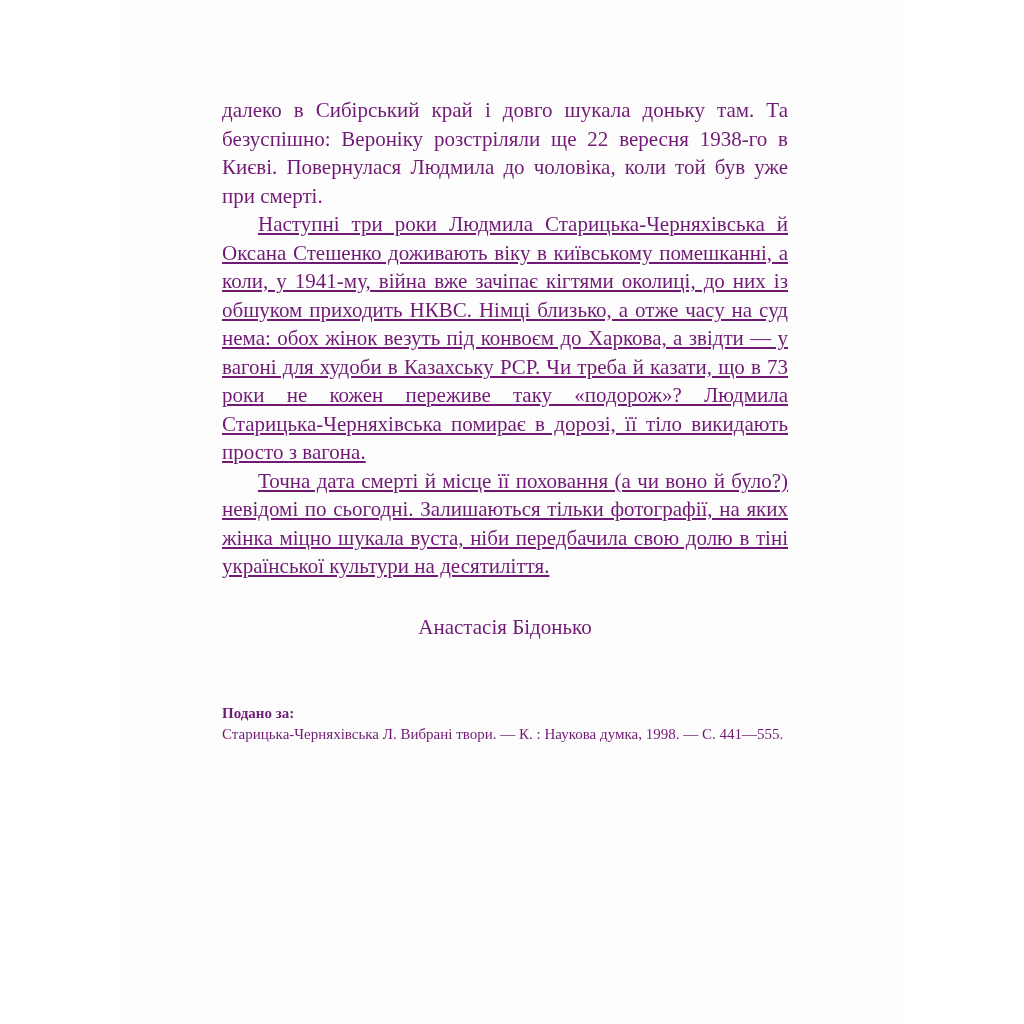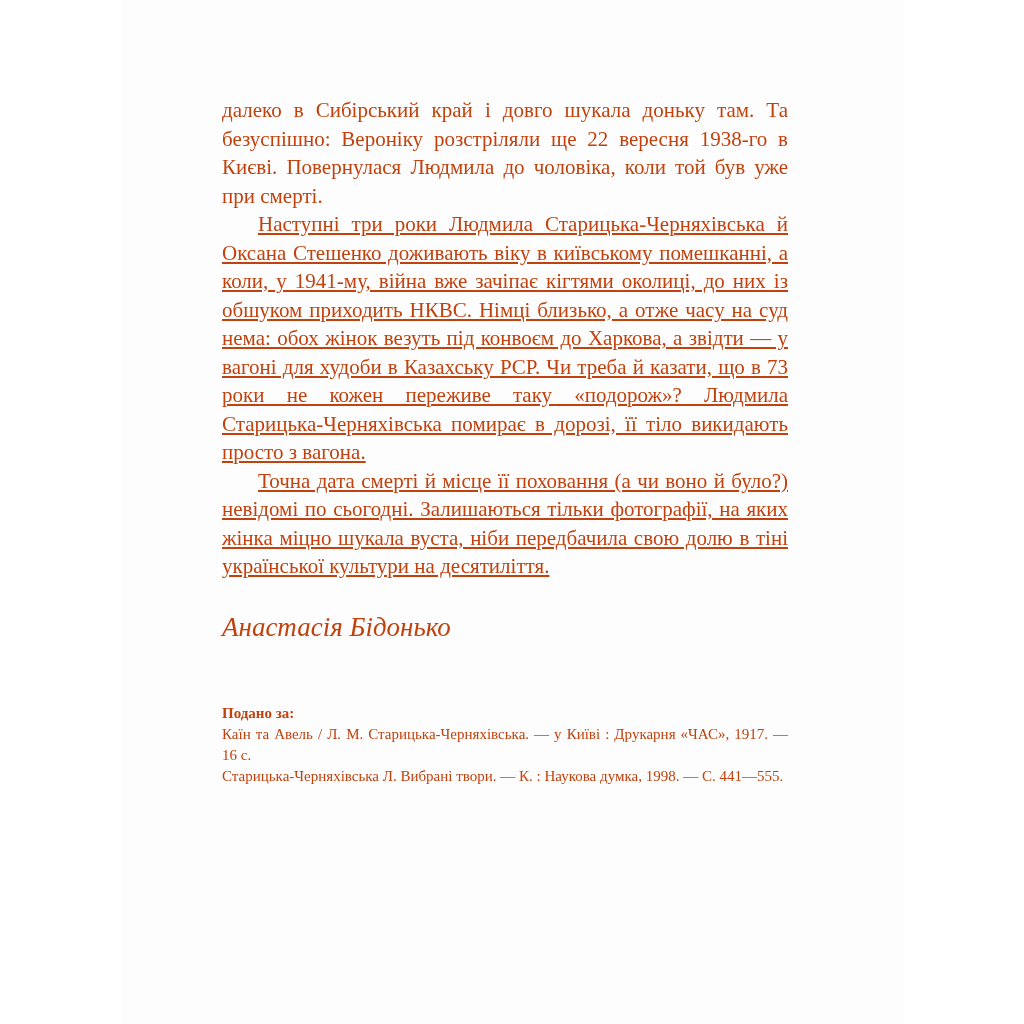--- a/index.html
+++ b/index.html
@@ -7,21 +7,21 @@
     padding: 0;
     background: #ffffff;
   }
   .canvas {
     position: relative;
     width: 1024px;
     height: 1024px;
     background: #ffffff;
     overflow: hidden;
     font-family: "Liberation Serif", "DejaVu Serif", serif;
-    color: #c2410c;
+    color: #701a75;
   }
   
   .paper {
     position: absolute;
     left: 121px;
     top: 0;
     width: 783px;
     height: 1024px;
     background: #fdfdfd;
   }
@@ -43,24 +43,23 @@
   }
   .body-text p.indent {
     text-indent: 36px;
     text-decoration: underline;
   }
   .author-line {
     position: absolute;
     left: 222px;
     top: 612px;
     width: 566px;
-    font-size: 27px;
+    font-size: 21px;
     line-height: 30px;
-    font-style: italic;
-    text-align: left;
+    text-align: center;
   }
   .sources {
     position: absolute;
     left: 222px;
     top: 703px;
     width: 566px;
     font-size: 15px;
     line-height: 21px;
     text-align: justify;
     text-justify: inter-word;
@@ -86,16 +85,15 @@
   <div class="body-text">
     <p>далеко в Сибірський край і довго шукала доньку там. Та безуспішно: Вероніку розстріляли ще 22 вересня 1938-го в Києві. Повернулася Людмила до чоловіка, коли той був уже при смерті.</p>
     <p class="indent">Наступні три роки Людмила Старицька-Черняхівська й Оксана Стешенко доживають віку в київському помеш­канні, а коли, у 1941-му, війна вже зачіпає кігтями околиці, до них із обшуком приходить НКВС. Німці близько, а отже часу на суд нема: обох жінок везуть під конвоєм до Харкова, а звідти — у вагоні для худоби в Казахську РСР. Чи треба й казати, що в 73 роки не кожен переживе таку «подорож»? Людмила Старицька-Черняхівська помирає в дорозі, її тіло викидають просто з вагона.</p>
     <p class="indent">Точна дата смерті й місце її поховання (а чи воно й було?) невідомі по сьогодні. Залишаються тільки фото­графії, на яких жінка міцно шукала вуста, ніби передба­чила свою долю в тіні української культури на десятиліття.</p>
   </div>
 
   <div class="author-line">Анастасія Бідонько</div>
 
   <div class="sources">
     <p class="src-heading">Подано за:</p>
-    <p class="entry">Каїн та Авель / Л. М. Старицька-Черняхівська. — у Київі : Друкарня «ЧАС», 1917. — 16 с.</p>
     <p class="entry">Старицька-Черняхівська Л. Вибрані твори. — К. : Наукова думка, 1998. — С. 441—555.</p>
   </div>
 </div>
 
 </body></html>

